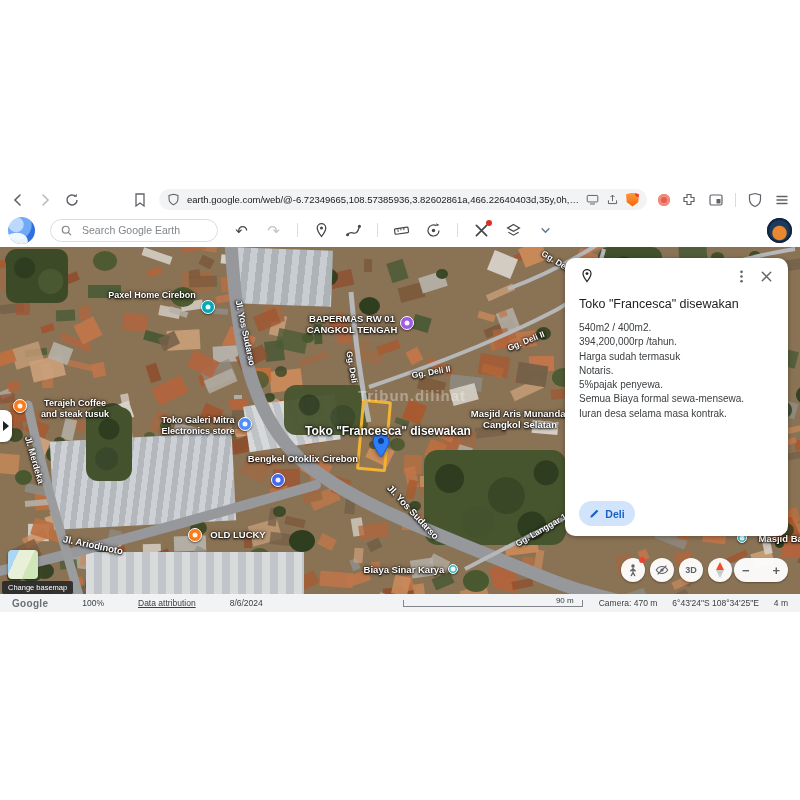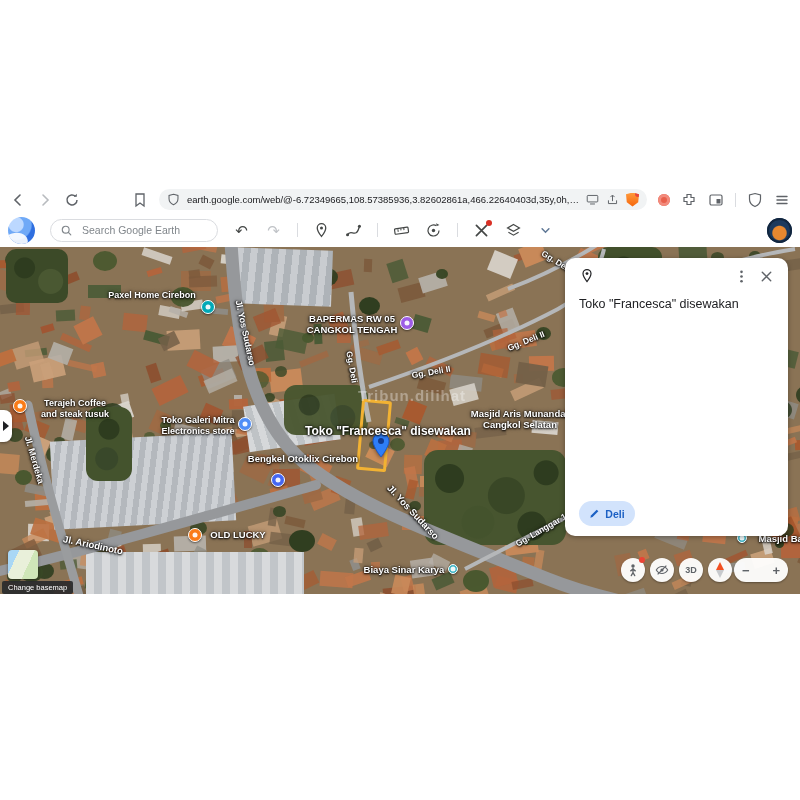--- a/index.html
+++ b/index.html
@@ -623,21 +623,21 @@
 
     <div class="plot"></div>
     <svg class="pin" width="18" height="26" viewBox="0 0 18 26">
       <path d="M9 1a8 8 0 0 1 8 8c0 6-8 16-8 16S1 15 1 9a8 8 0 0 1 8-8z" fill="#2e7ef7" stroke="#1a56c4" stroke-width="1"></path>
       <circle cx="9" cy="9" r="3" fill="#123a8f"></circle>
     </svg>
 
     <div id="labels">
         <div class="maplabel" style="left: 152px; top: 48px; font-size: 9px; transform: translate(-50%, -50%) rotate(0deg);">Paxel Home Cirebon</div>
         <div class="maplabel" style="left: 245px; top: 86px; font-size: 9px; transform: translate(-50%, -50%) rotate(78deg);">Jl. Yos Sudarso</div>
-        <div class="maplabel" style="left: 352px; top: 77px; font-size: 9.5px; transform: translate(-50%, -50%) rotate(0deg);">BAPERMAS RW 05
+        <div class="maplabel" style="left: 352px; top: 77px; font-size: 9.5px; transform: translate(-50%, -50%) rotate(0deg);">BAPERMAS RW 01
 CANGKOL TENGAH</div>
         <div class="maplabel" style="left: 722px; top: 19px; font-size: 8.5px; transform: translate(-50%, -50%) rotate(-8deg);">Gg. Deli II</div>
         <div class="maplabel" style="left: 556px; top: 14px; font-size: 8.5px; transform: translate(-50%, -50%) rotate(32deg);">Gg. Deli</div>
         <div class="maplabel" style="left: 526px; top: 94px; font-size: 8.5px; transform: translate(-50%, -50%) rotate(-22deg);">Gg. Deli II</div>
         <div class="maplabel" style="left: 431px; top: 125px; font-size: 8.5px; transform: translate(-50%, -50%) rotate(-10deg);">Gg. Deli II</div>
         <div class="maplabel" style="left: 352px; top: 120px; font-size: 8.5px; transform: translate(-50%, -50%) rotate(80deg);">Gg. Deli</div>
         <div class="maplabel" style="left: 75px; top: 162px; font-size: 9px; transform: translate(-50%, -50%) rotate(0deg);">Terajeh Coffee
 and steak tusuk</div>
         <div class="maplabel" style="left: 34px; top: 213px; font-size: 9px; transform: translate(-50%, -50%) rotate(74deg);">Jl. Merdeka</div>
         <div class="maplabel" style="left: 198px; top: 179px; font-size: 9px; transform: translate(-50%, -50%) rotate(0deg);">Toko Galeri Mitra
@@ -706,22 +706,42 @@
         <svg width="15" height="15" viewBox="0 0 16 16">
             <circle cx="8" cy="3" r="1.4" fill="#5f6368"></circle>
             <circle cx="8" cy="8" r="1.4" fill="#5f6368"></circle>
             <circle cx="8" cy="13" r="1.4" fill="#5f6368"></circle>
           </svg>
         <svg width="15" height="15" viewBox="0 0 16 16">
             <path d="m3.5 3.5 9 9m0-9-9 9" stroke="#5f6368" stroke-width="1.5" stroke-linecap="round"></path>
           </svg>
       </div>
       <div class="panel-title">Toko "Francesca" disewakan</div>
+      <div class="panel-desc second">540m2 / 400m2.
+394,200,000rp /tahun.
+Harga sudah termasuk
+Notaris.
+5%pajak penyewa.
+Semua Biaya formal sewa-mensewa.
+Iuran desa selama masa kontrak.</div>
       <div class="edit-btn">
         <svg width="11" height="11" viewBox="0 0 16 16">
             <path d="M2 14l.8-3.2 8.4-8.4 2.4 2.4-8.4 8.4z" fill="#1b60c4"></path>
           </svg>
         <span>Deli</span>
       </div>
     </div>
   </div>
 
+  <div class="statusbar">
+    <span class="sb-brand">Google</span>
+    <span class="sb-l">100%</span>
+    <span class="sb-l sb-attr">Data attribution</span>
+    <span class="sb-l">8/6/2024</span>
+    <span class="sb-spacer"></span>
+    <span class="scalebar">
+        <span>90 m</span>
+      </span>
+    <span>Camera: 470 m</span>
+    <span class="sb-r">6°43'24"S 108°34'25"E</span>
+    <span class="sb-r">4 m</span>
+  </div>
 </div>
 
 </body></html>

